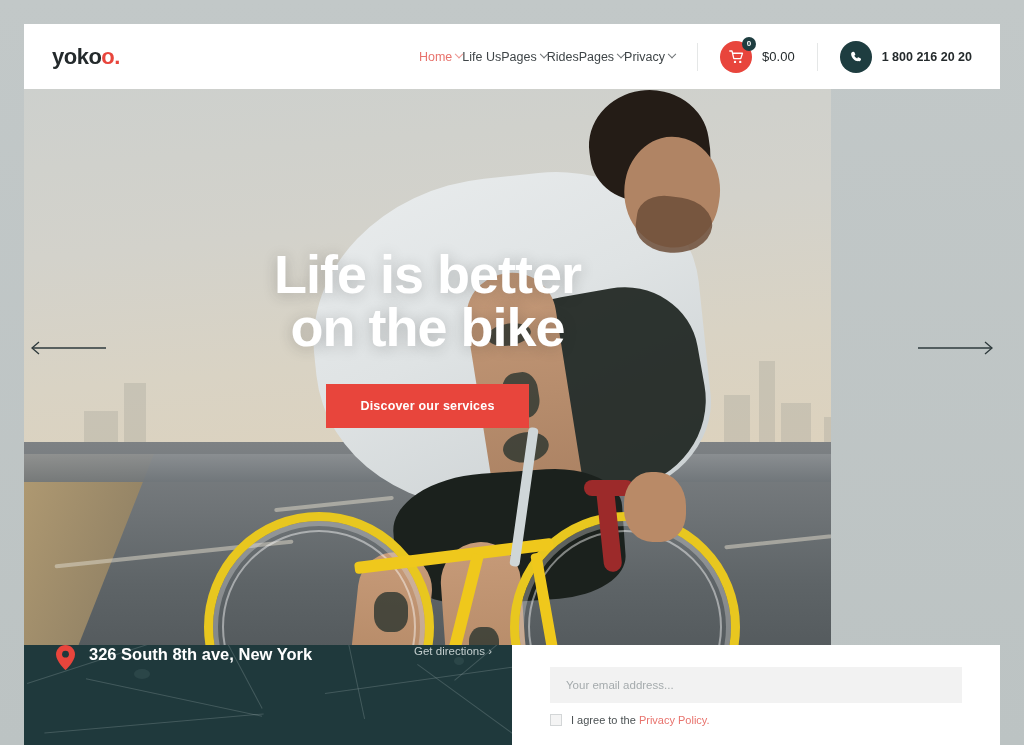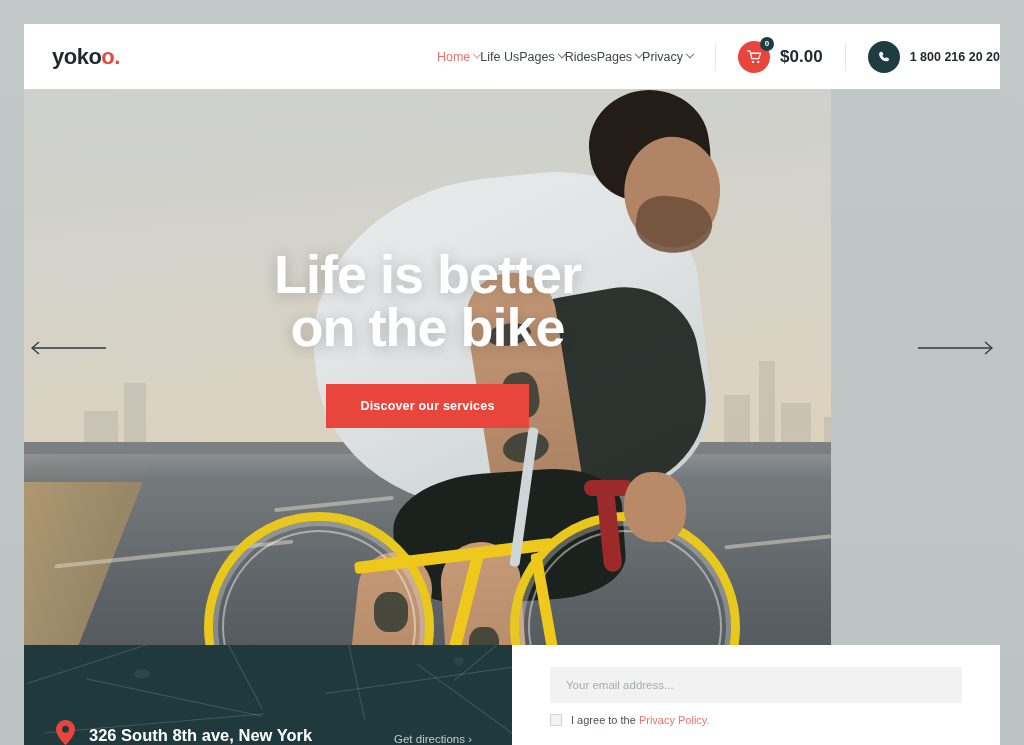--- a/index.html
+++ b/index.html
@@ -142,22 +142,22 @@
     position:relative; width:32px; height:32px; border-radius:50%;
     background:#e8453c; display:flex; align-items:center; justify-content:center;
     cursor:pointer;
   }
   .cart-badge {
     position:absolute; right:-4px; top:-4px;
     width:14px; height:14px; border-radius:50%;
     background:#1e3d40; color:#fff; font-size:8px;
     display:flex; align-items:center; justify-content:center; font-weight:700;
   }
-  .cart-price { font-size:17px; font-weight:700; color:#242a2c; }
-  .phone-wrap { display:flex; align-items:center; gap:10px; }
+  .cart-price { font-size:13px; font-weight:400; color:#242a2c; }
+  .phone-wrap { display:flex; align-items:center; gap:10px; margin-right:28px; }
   .phone-btn {
     width:32px; height:32px; border-radius:50%;
     background:#1e3d40; display:flex; align-items:center; justify-content:center;
   }
   .phone-num { font-size:12.5px; font-weight:700; color:#242a2c; white-space:nowrap; }
 
   
   .hero-content {
     position:absolute; left:0; top:0; width:100%; height:100%;
     display:flex; flex-direction:column; align-items:center;
@@ -187,21 +187,21 @@
   
   .bottom { position:absolute; left:24px; top:645px; width:976px; height:100px; z-index:30; display:flex; }
   .map-panel {
     position:relative; width:488px; height:100px;
     background:#1f393c; overflow:hidden;
   }
   .map-line { position:absolute; background:rgba(190,205,205,.22); height:1px; }
   .map-blob { position:absolute; border-radius:50%; background:rgba(160,185,185,.10); }
   .map-inner {
     position:relative; z-index:2; height:100%;
-    display:flex; align-items:flex-end; padding-left:32px; padding-right:40px;
+    display:flex; align-items:flex-start; padding-left:32px; padding-right:20px;
   }
   .pin { position:relative; width:19px; height:25px; flex:0 0 auto; margin-right:14px; }
   .addr { font-size:16.5px; font-weight:700; color:#ffffff; white-space:nowrap; }
   .directions {
     margin-left:auto; font-size:11.5px; color:#c3cdcd; cursor:pointer; white-space:nowrap;
   }
   .news-panel {
     width:488px; height:100px; background:#ffffff;
     padding:22px 38px 0 38px;
   }

